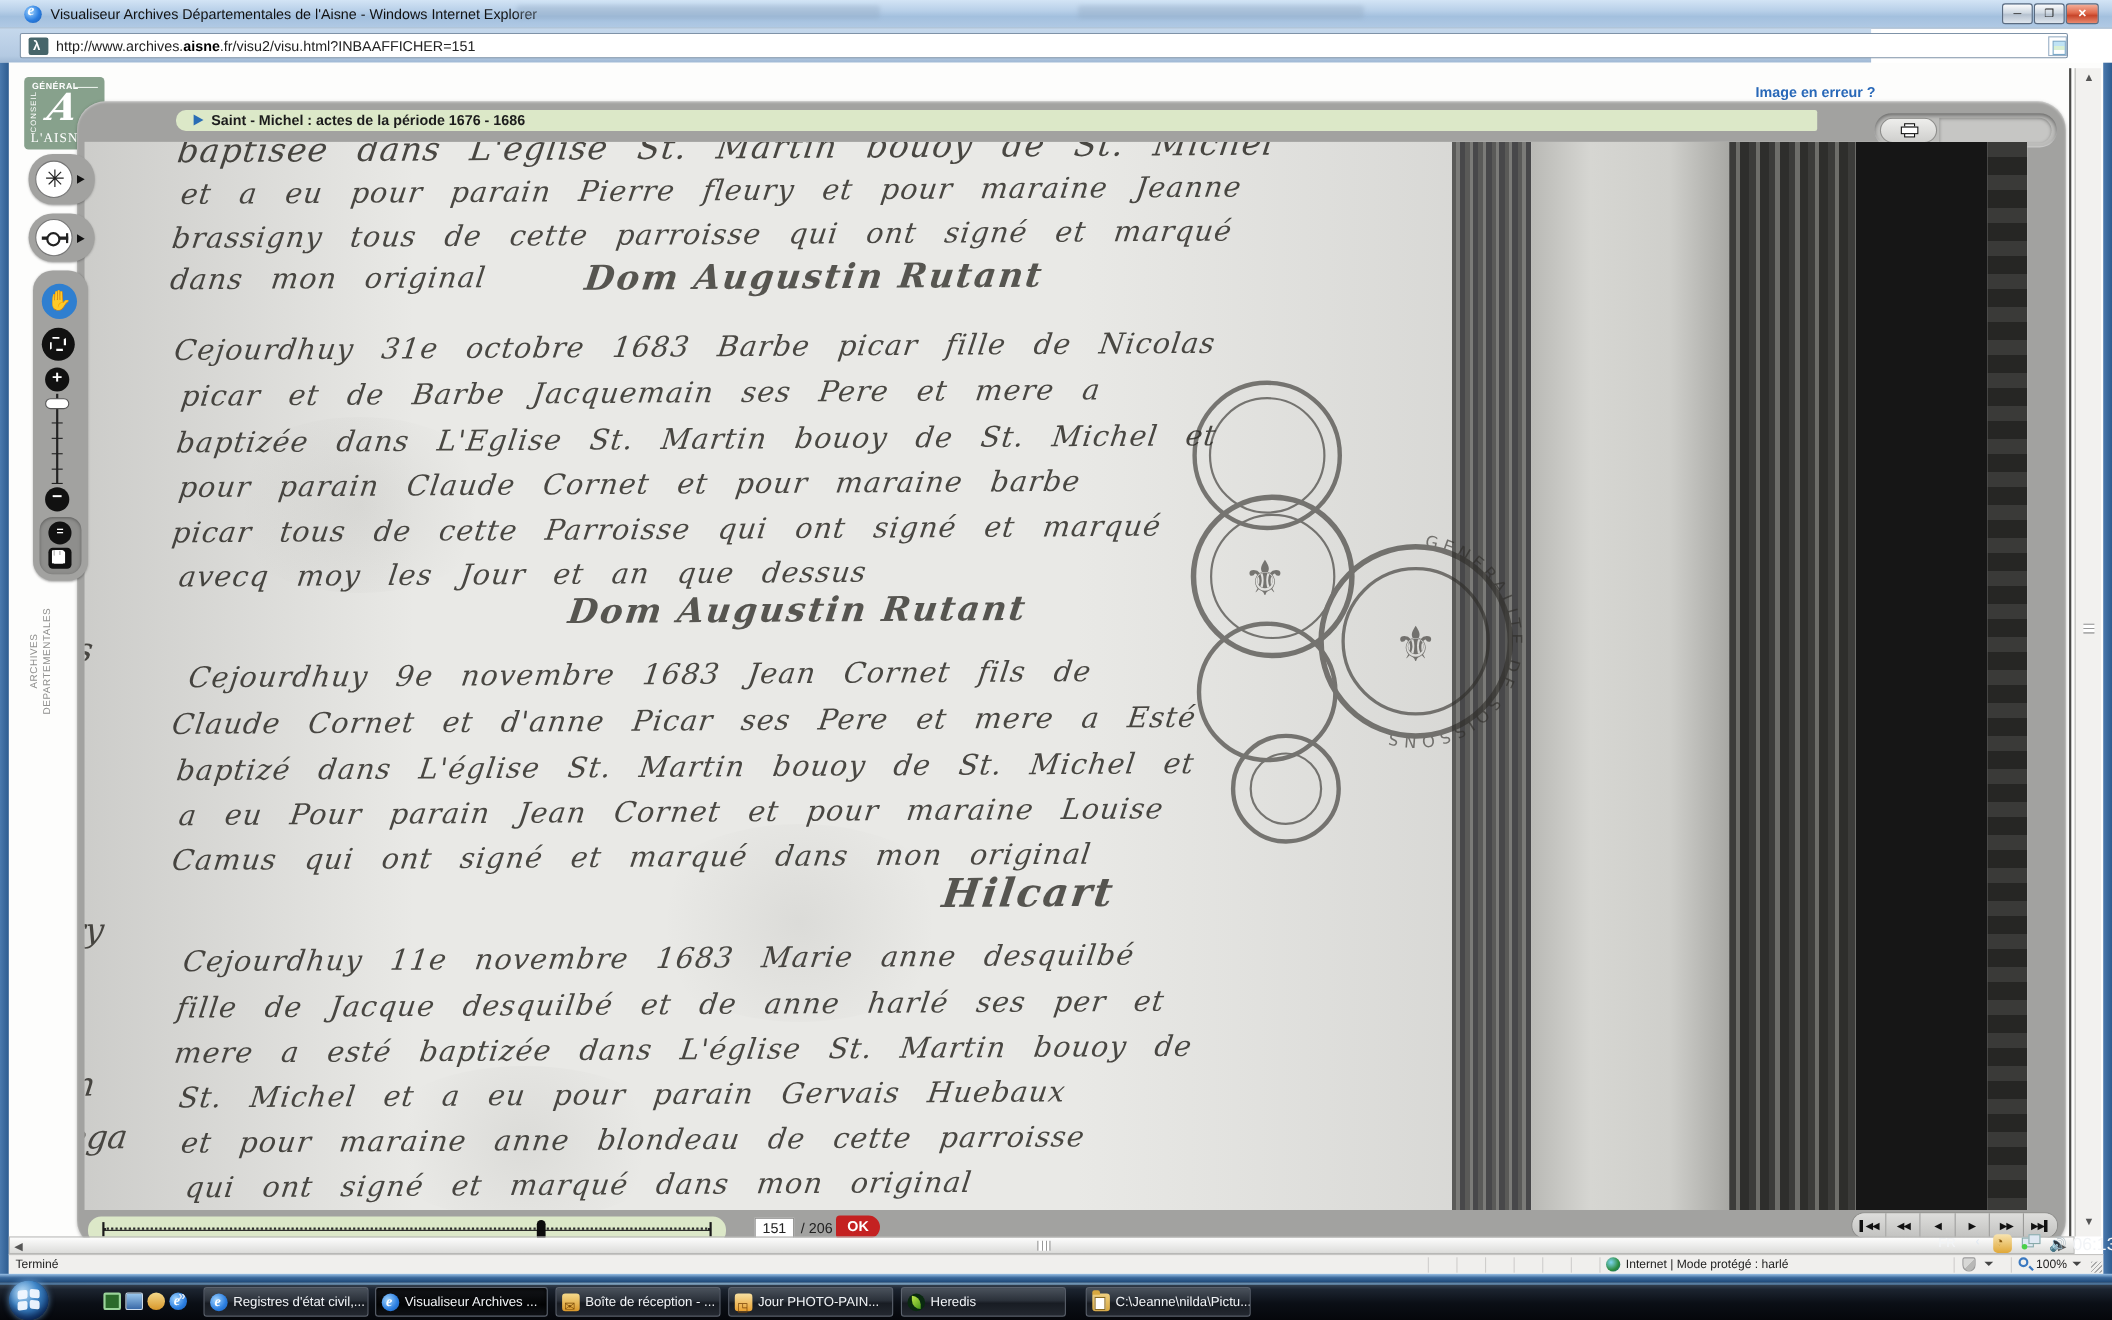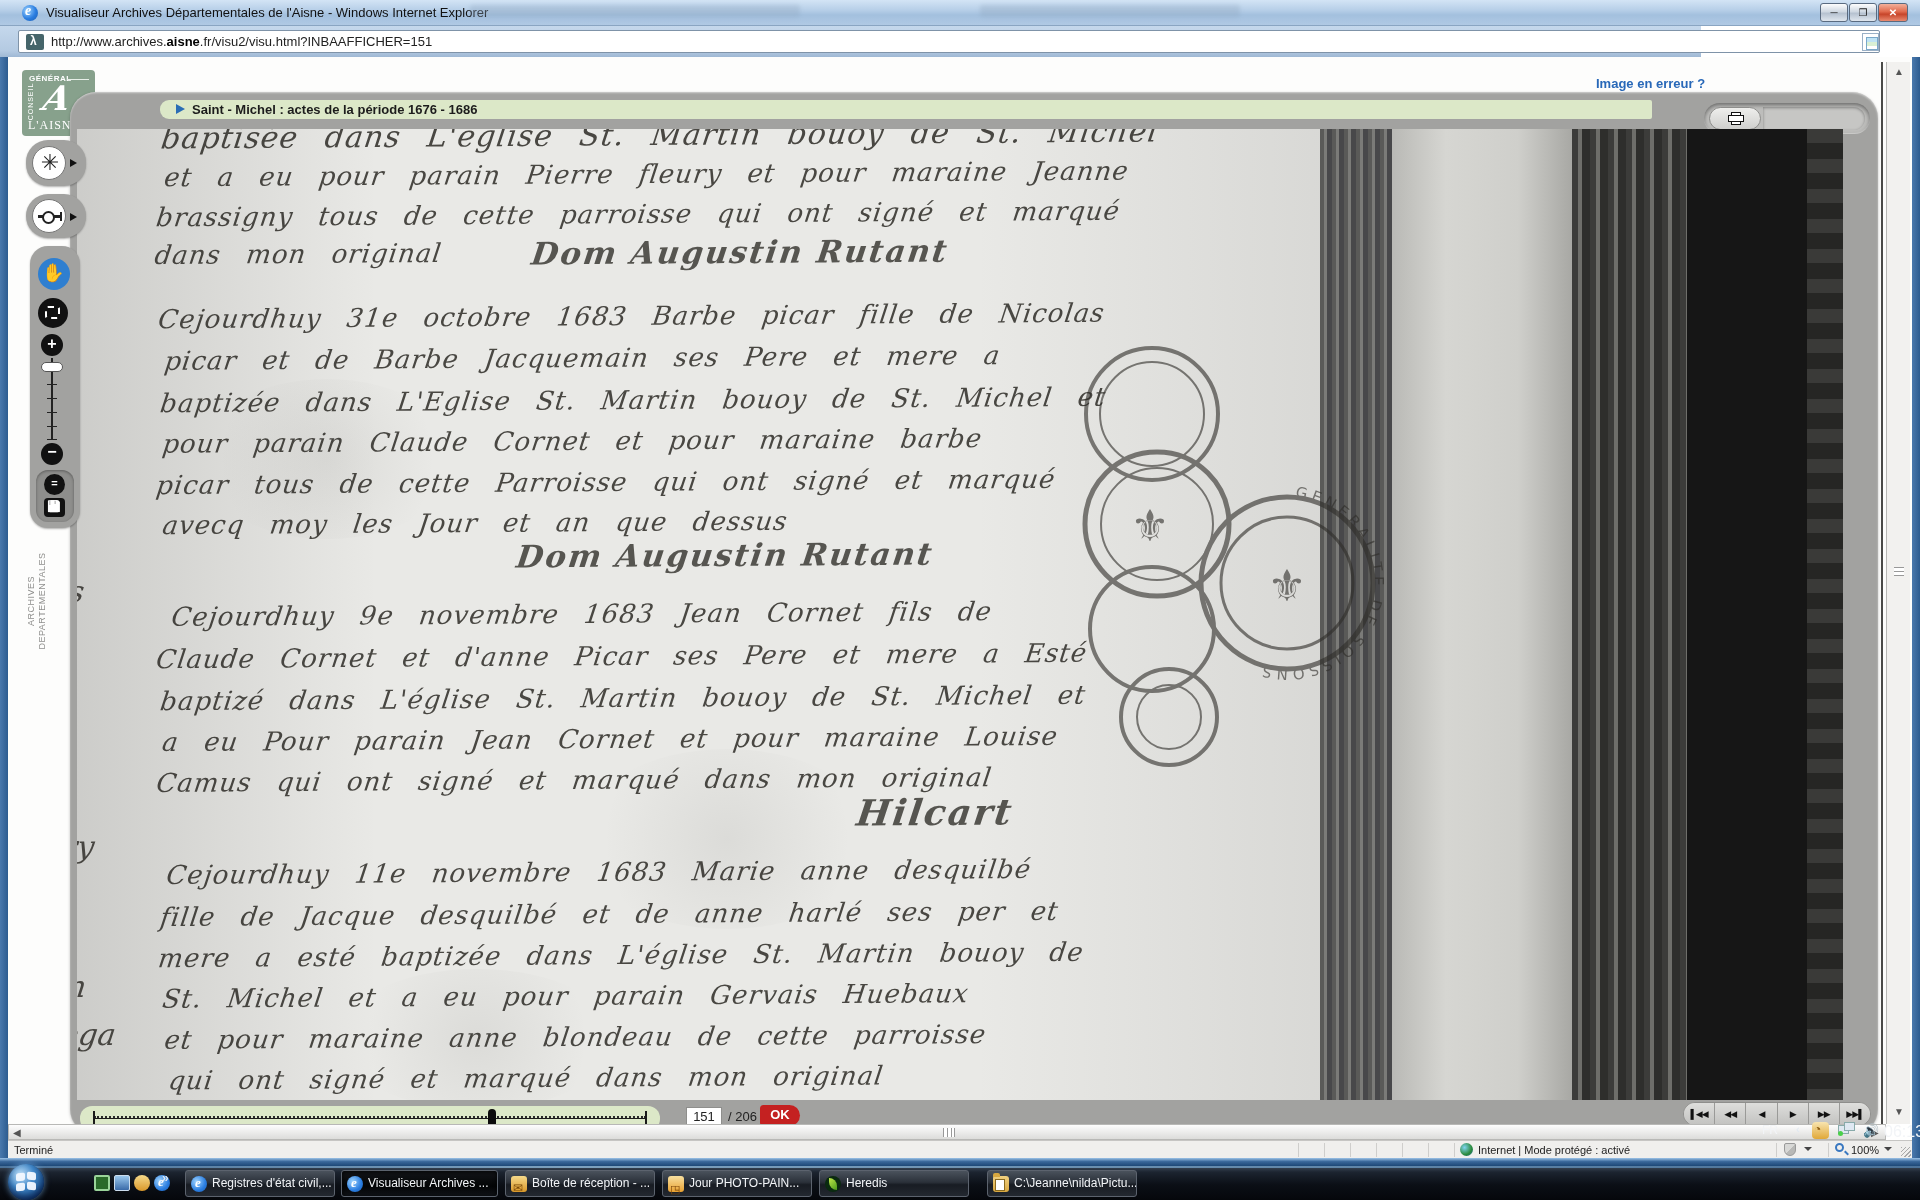--- a/index.html
+++ b/index.html
@@ -385,21 +385,21 @@
   <div class="abs" id="statusbar">
     <div id="status-left">Terminé</div>
     <div class="status-sep" style="left:1290px"></div>
       <div class="status-sep" style="left:1316px"></div>
     <div class="status-sep" style="left:1342px"></div>
       <div class="status-sep" style="left:1368px"></div>
     <div class="status-sep" style="left:1394px"></div>
       <div class="status-sep" style="left:1420px"></div>
     <div class="status-sep" style="left:1446px"></div>
     <div id="globe-icon"></div>
-    <div id="status-zone">Internet | Mode protégé : activé</div>
+    <div id="status-zone">Internet | Mode protégé : harlé</div>
     <div class="status-sep" style="left:1768px"></div>
     <div id="shield-icon"></div>
     <div class="drop-caret" style="left:1796px"></div>
     <div class="status-sep" style="left:1820px"></div>
     <div id="mag-icon"></div>
     <div id="status-zoom">100%</div>
     <div class="drop-caret" style="left:1876px"></div>
     <div id="resize-grip"></div>
   </div>
   <div class="abs" id="border-bottom"></div>

